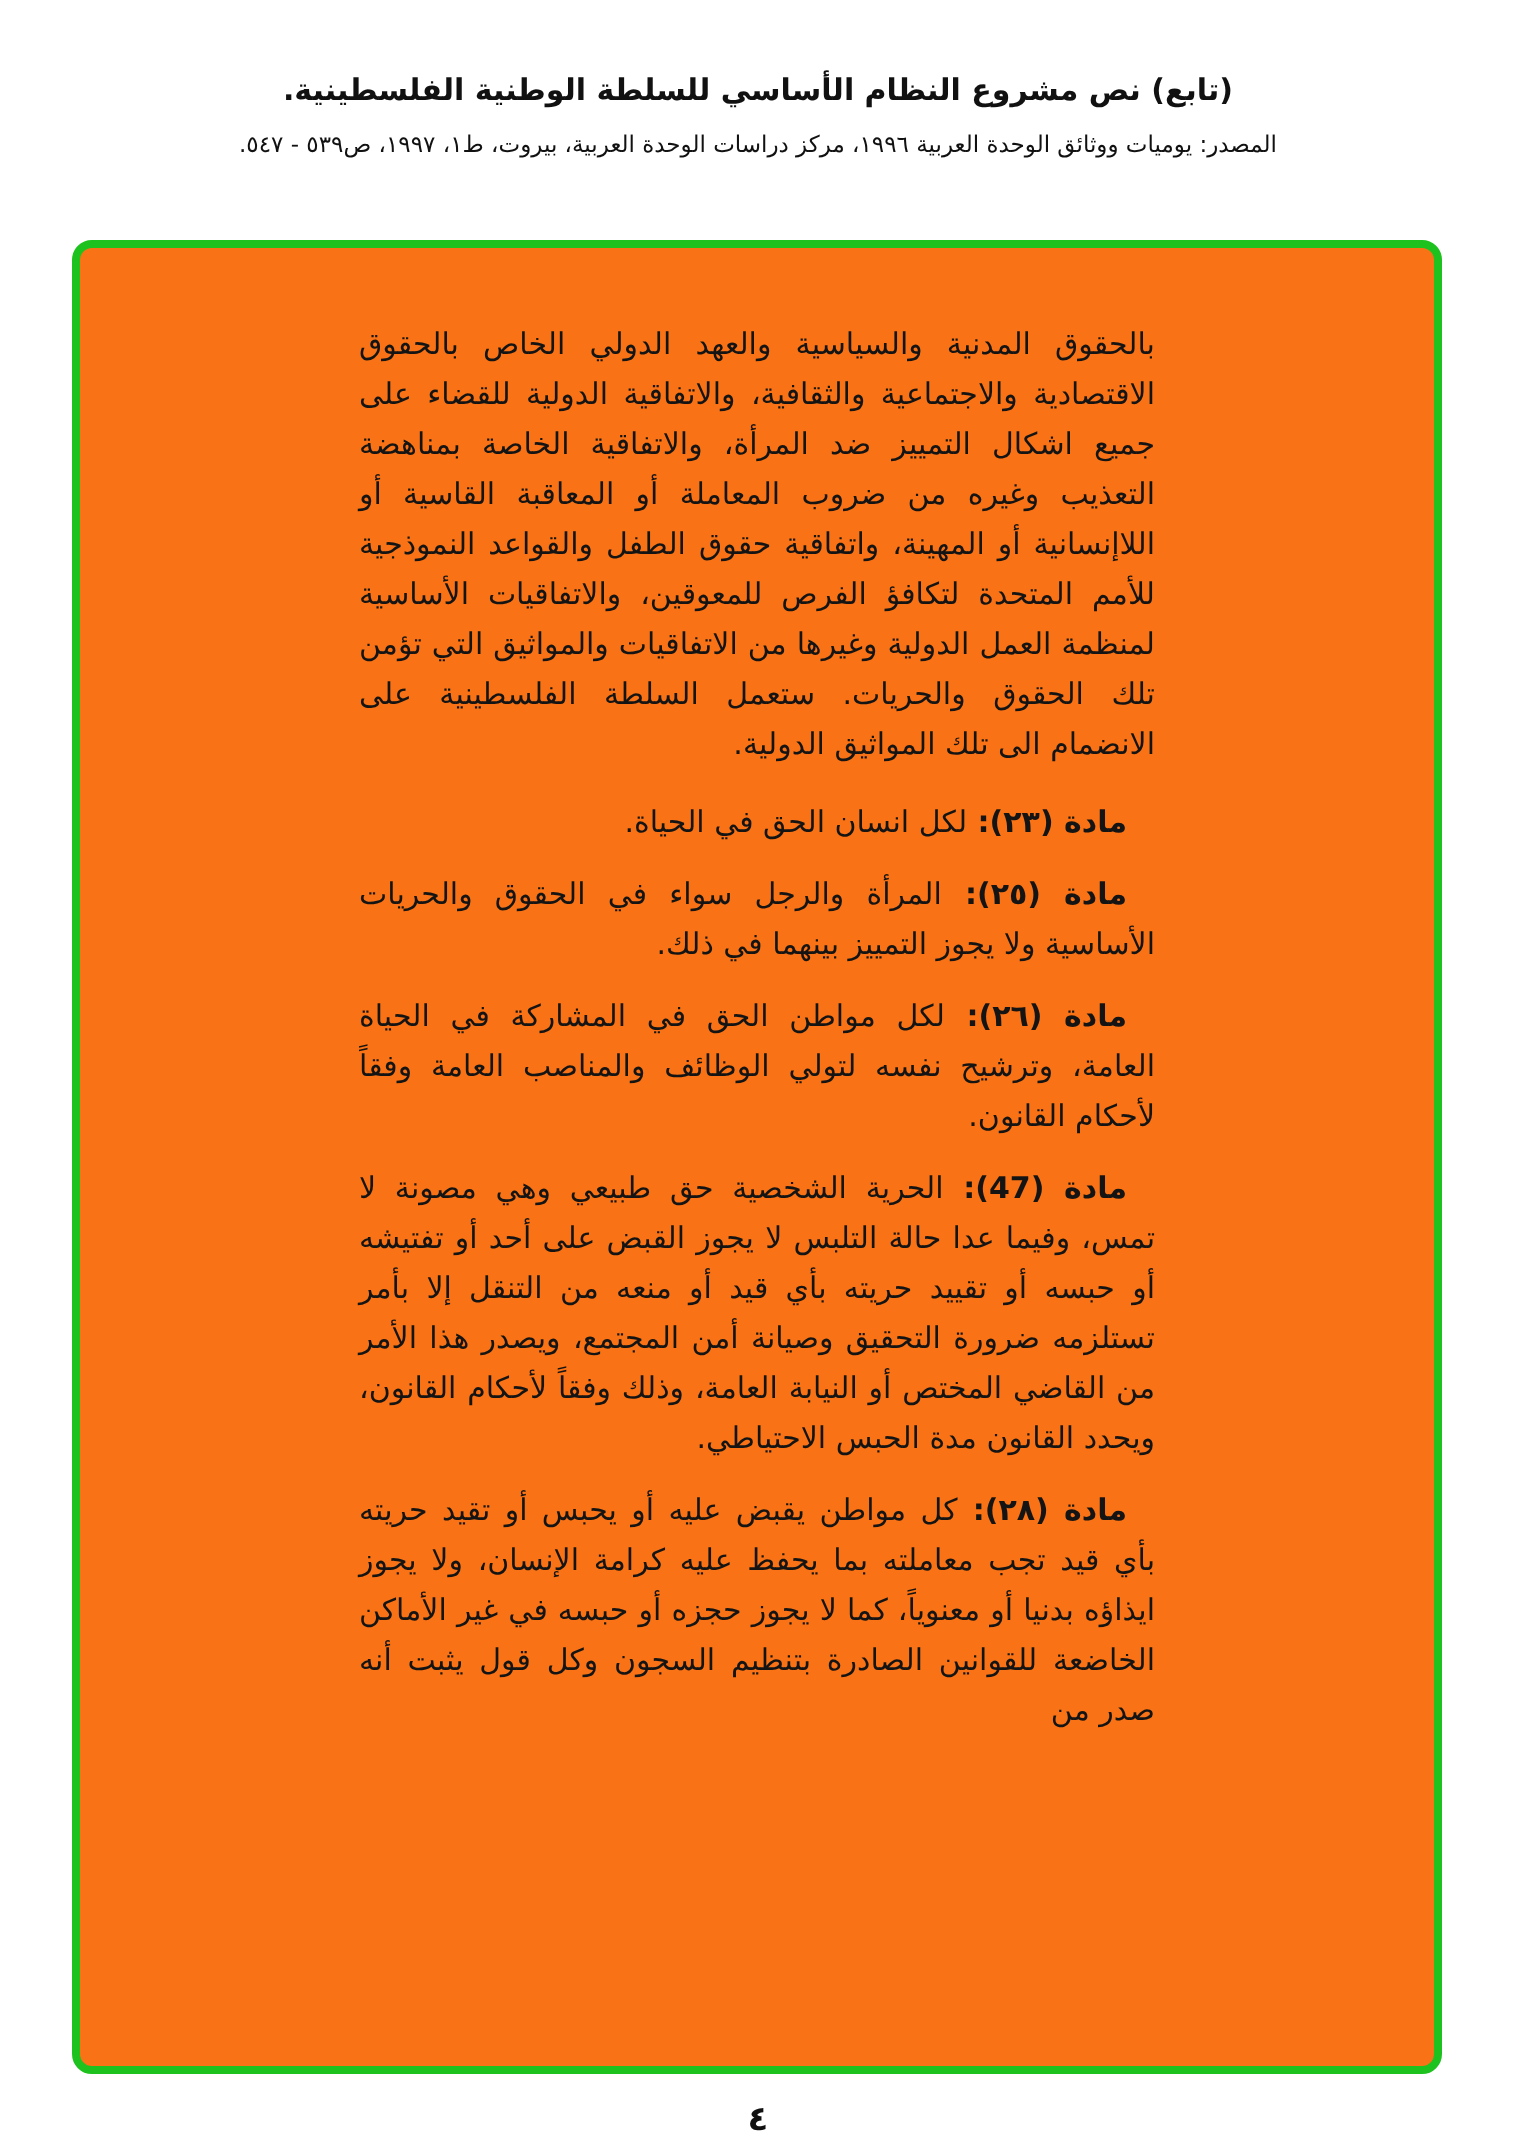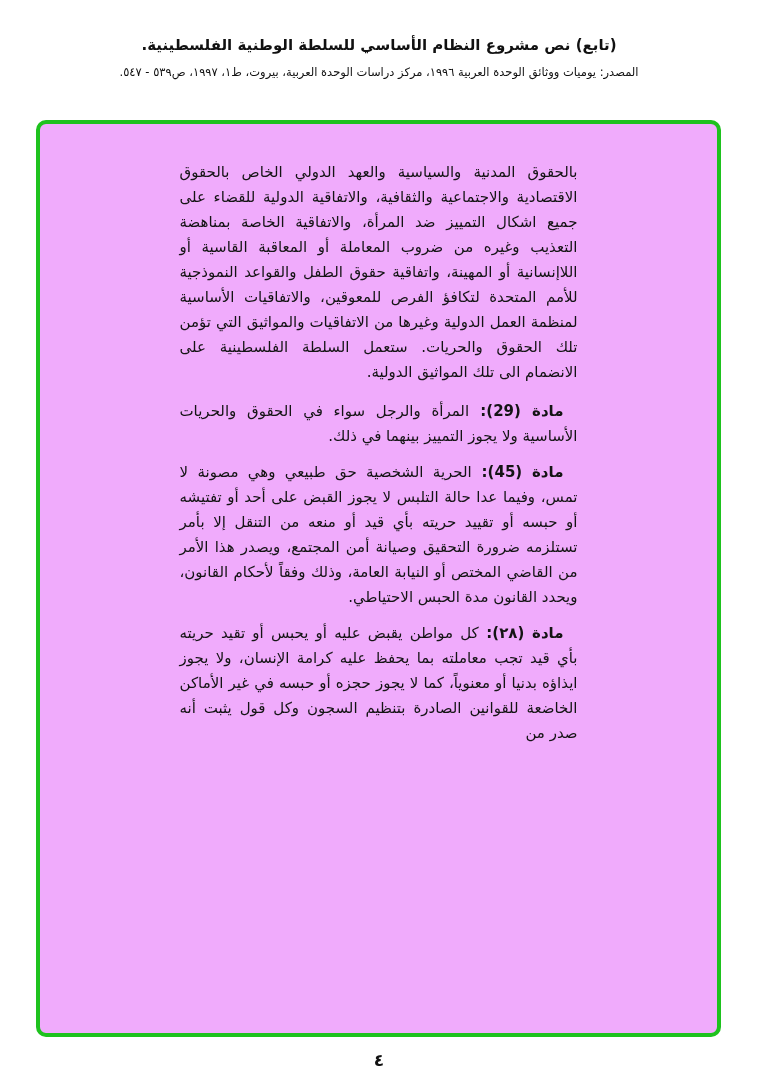--- a/index.html
+++ b/index.html
@@ -31,21 +31,21 @@
     font-weight: normal;
   }
   .green-box {
     position: absolute;
     left: 36px;
     top: 120px;
     width: 685px;
     height: 917px;
     border: 4px solid #1ec21e;
     border-radius: 10px;
-    background: #f0abfc;
+    background: #f97316;
   }
   .text-col {
     width: 398px;
     margin: 36px auto 0 auto;
     direction: rtl;
     text-align: justify;
     font-size: 15px;
     line-height: 25px;
     color: #141414;
   }
@@ -76,21 +76,23 @@
 <body>
 
 <div class="doc-header">
   <div class="title">(تابع) نص مشروع النظام الأساسي للسلطة الوطنية الفلسطينية.</div>
   <div class="source">المصدر: يوميات ووثائق الوحدة العربية ١٩٩٦، مركز دراسات الوحدة العربية، بيروت، ط١، ١٩٩٧، ص٥٣٩ - ٥٤٧.</div>
 </div>
 
 <div class="green-box" style="border-color: rgb(30, 194, 30);">
   <div class="text-col" id="paragraphs">
       <p class="para">بالحقوق المدنية والسياسية والعهد الدولي الخاص بالحقوق الاقتصادية والاجتماعية والثقافية، والاتفاقية الدولية للقضاء على جميع اشكال التمييز ضد المرأة، والاتفاقية الخاصة بمناهضة التعذيب وغيره من ضروب المعاملة أو المعاقبة القاسية أو اللاإنسانية أو المهينة، واتفاقية حقوق الطفل والقواعد النموذجية للأمم المتحدة لتكافؤ الفرص للمعوقين، والاتفاقيات الأساسية لمنظمة العمل الدولية وغيرها من الاتفاقيات والمواثيق التي تؤمن تلك الحقوق والحريات. ستعمل السلطة الفلسطينية على الانضمام الى تلك المواثيق الدولية.</p>
-      <p class="para"><b class="article-label">مادة (29): </b>المرأة والرجل سواء في الحقوق والحريات الأساسية ولا يجوز التمييز بينهما في ذلك.</p>
-      <p class="para"><b class="article-label">مادة (45): </b>الحرية الشخصية حق طبيعي وهي مصونة لا تمس، وفيما عدا حالة التلبس لا يجوز القبض على أحد أو تفتيشه أو حبسه أو تقييد حريته بأي قيد أو منعه من التنقل إلا بأمر تستلزمه ضرورة التحقيق وصيانة أمن المجتمع، ويصدر هذا الأمر من القاضي المختص أو النيابة العامة، وذلك وفقاً لأحكام القانون، ويحدد القانون مدة الحبس الاحتياطي.</p>
+      <p class="para"><b class="article-label">مادة (٢٣): </b>لكل انسان الحق في الحياة.</p>
+      <p class="para"><b class="article-label">مادة (٢٥): </b>المرأة والرجل سواء في الحقوق والحريات الأساسية ولا يجوز التمييز بينهما في ذلك.</p>
+      <p class="para"><b class="article-label">مادة (٢٦): </b>لكل مواطن الحق في المشاركة في الحياة العامة، وترشيح نفسه لتولي الوظائف والمناصب العامة وفقاً لأحكام القانون.</p>
+      <p class="para"><b class="article-label">مادة (47): </b>الحرية الشخصية حق طبيعي وهي مصونة لا تمس، وفيما عدا حالة التلبس لا يجوز القبض على أحد أو تفتيشه أو حبسه أو تقييد حريته بأي قيد أو منعه من التنقل إلا بأمر تستلزمه ضرورة التحقيق وصيانة أمن المجتمع، ويصدر هذا الأمر من القاضي المختص أو النيابة العامة، وذلك وفقاً لأحكام القانون، ويحدد القانون مدة الحبس الاحتياطي.</p>
       <p class="para"><b class="article-label">مادة (٢٨): </b>كل مواطن يقبض عليه أو يحبس أو تقيد حريته بأي قيد تجب معاملته بما يحفظ عليه كرامة الإنسان، ولا يجوز ايذاؤه بدنيا أو معنوياً، كما لا يجوز حجزه أو حبسه في غير الأماكن الخاضعة للقوانين الصادرة بتنظيم السجون وكل قول يثبت أنه صدر من</p>
     </div>
 </div>
 
 <div class="page-footer">
   <div class="pagenum">٤</div>
 </div>
 
 </body></html>

